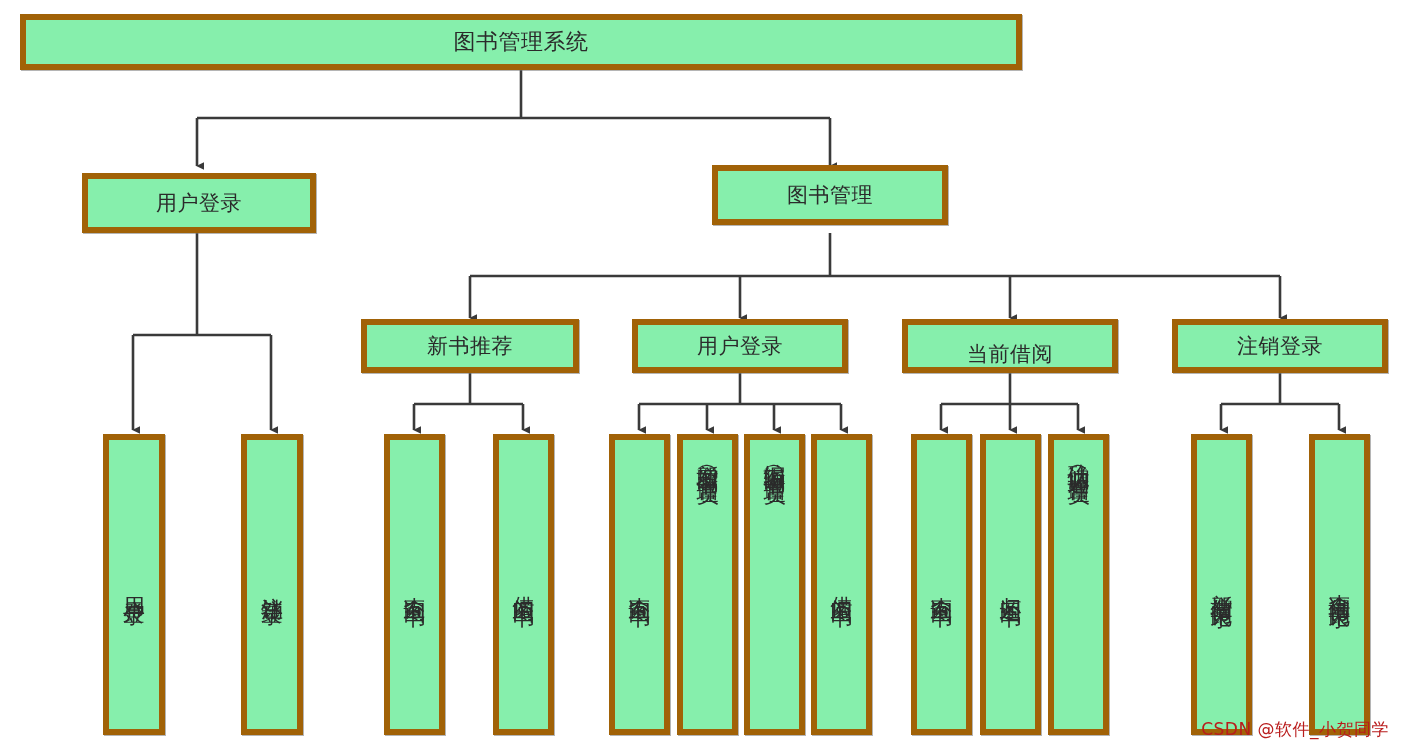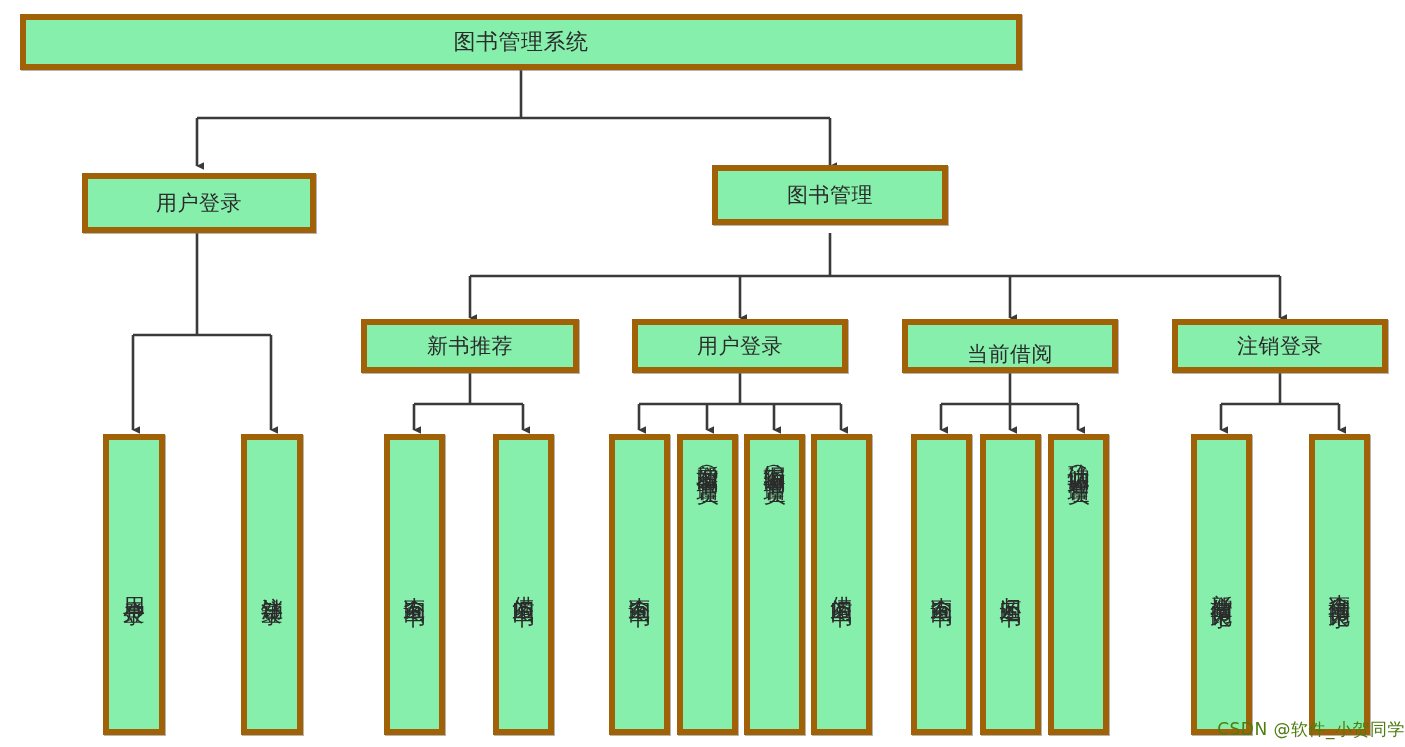--- a/index.html
+++ b/index.html
@@ -60,24 +60,24 @@
     font-size: 22px;
     letter-spacing: 3px;
     line-height: 1;
   }
   .node.vertical.centered {
     align-items: center;
     padding-top: 0;
   }
   #watermark {
     position: absolute;
-    right: 0;
+    right: 16px;
     bottom: 6px;
     font-size: 17px;
-    color: #4d7c0f;
+    color: #b91c1c;
     letter-spacing: 0.5px;
     white-space: nowrap;
     pointer-events: none;
   }
 </style>
 </head>
 <body>
 
 <div id="diagram-root">
 

